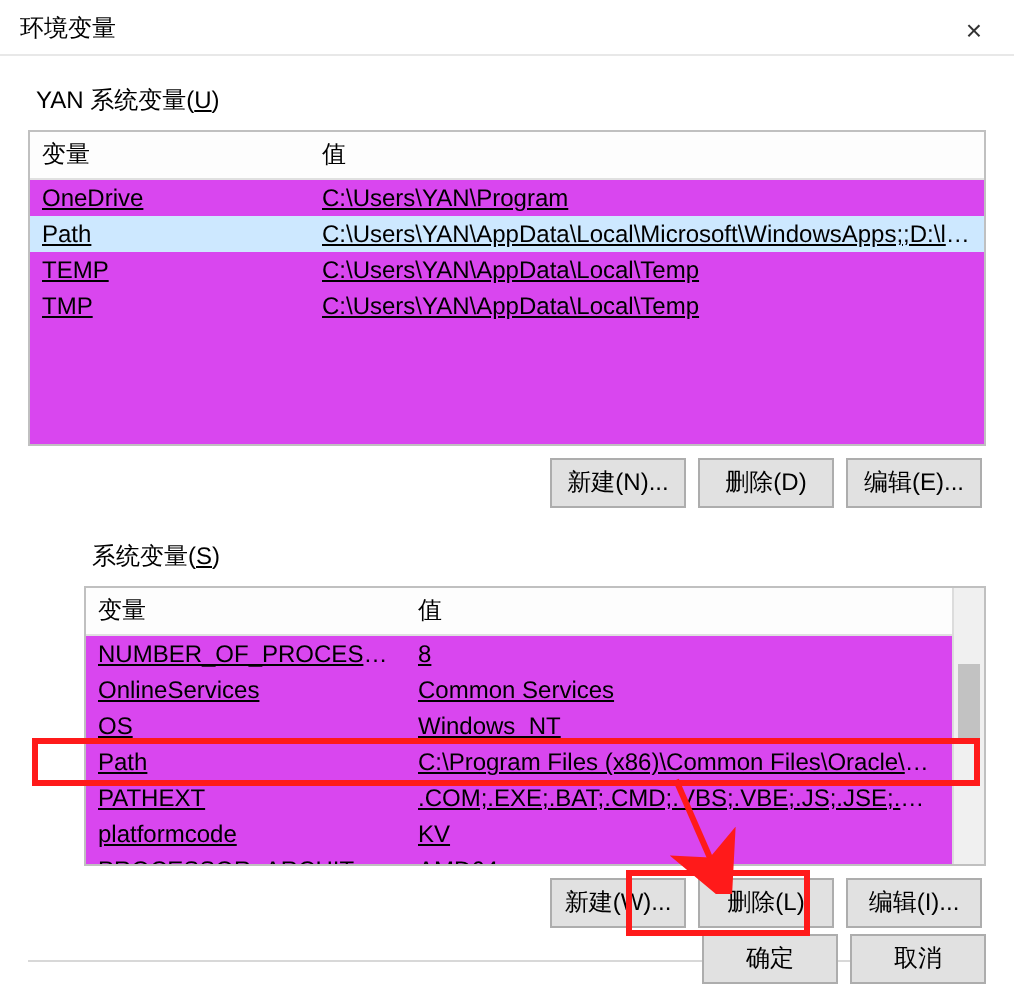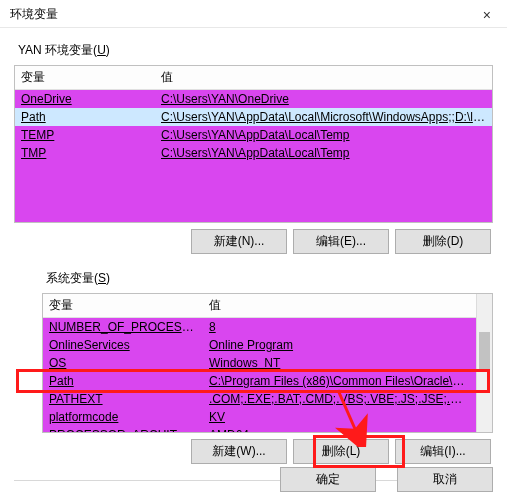--- a/index.html
+++ b/index.html
@@ -61,21 +61,21 @@
   .btn-row {
     display: flex;
     justify-content: flex-end;
     gap: 6px;
     padding: 6px 2px;
   }
   button.win-btn {
     background: #e1e1e1;
     border: 1px solid #adadad;
     padding: 3px 0;
-    width: 96px;
+    width: 68px;
     font-family: inherit;
     font-size: 12px;
     cursor: pointer;
   }
   .sys-box-wrapper { position: relative; padding-left: 28px; }
   .sys-body {
     display: flex;
     height: 138px;
   }
   .sys-scroll-area {
@@ -114,58 +114,58 @@
   }
   .arrow-svg {
     position: absolute;
     pointer-events: none;
   }
   .bottom-btns {
     position: absolute;
     bottom: 8px;
     right: 14px;
     display: flex;
-    gap: 21px;
+    gap: 6px;
   }
   hr.sep {
     border: none;
     border-top: 1px solid #d8d8d8;
     margin: 4px 0 8px 0;
   }
 </style>
 </head>
 <body>
 
 <div class="titlebar">
   <span>环境变量</span>
   <span class="close-x">×</span>
 </div>
 
 <div class="content">
 
   <div class="group">
     <div class="group-label">
-      <span>YAN 环境变量(</span><span class="underline">U</span><span>)</span>
+      <span>YAN 系统变量(</span><span class="underline">U</span><span>)</span>
     </div>
     <div class="table-box">
       <table class="table">
         <colgroup>
             <col class="col-var">
             <col>
           </colgroup>
         <thead>
           <tr>
             <th>变量</th>
             <th>值</th>
           </tr>
         </thead>
         <tbody>
           <tr>
             <td>OneDrive</td>
-            <td>C:\Users\YAN\OneDrive</td>
+            <td>C:\Users\YAN\Program</td>
           </tr>
           <tr class="selected">
             <td>Path</td>
             <td>C:\Users\YAN\AppData\Local\Microsoft\WindowsApps;;D:\lear...</td>
           </tr>
           <tr>
             <td>TEMP</td>
             <td>C:\Users\YAN\AppData\Local\Temp</td>
           </tr>
           <tr>
@@ -174,22 +174,22 @@
           </tr>
           <tr class="filler-row">
               <td></td>
               <td></td>
             </tr>
         </tbody>
       </table>
     </div>
     <div class="btn-row">
       <button class="win-btn">新建(N)...</button>
+      <button class="win-btn">删除(D)</button>
       <button class="win-btn">编辑(E)...</button>
-      <button class="win-btn">删除(D)</button>
     </div>
   </div>
 
   <div class="group sys-box-wrapper">
     <div class="group-label">
       <span>系统变量(</span><span class="underline">S</span><span>)</span>
     </div>
     <div class="table-box">
       <div class="sys-body">
         <div class="sys-scroll-area">
@@ -204,21 +204,21 @@
                 <th>值</th>
               </tr>
             </thead>
             <tbody>
               <tr>
                 <td>NUMBER_OF_PROCESSORS</td>
                 <td>8</td>
               </tr>
               <tr>
                 <td>OnlineServices</td>
-                <td>Online Program</td>
+                <td>Common Services</td>
               </tr>
               <tr>
                 <td>OS</td>
                 <td>Windows_NT</td>
               </tr>
               <tr id="sys-path-row">
                 <td>Path</td>
                 <td>C:\Program Files (x86)\Common Files\Oracle\Java\javapath;C:\w...</td>
               </tr>
               <tr>

